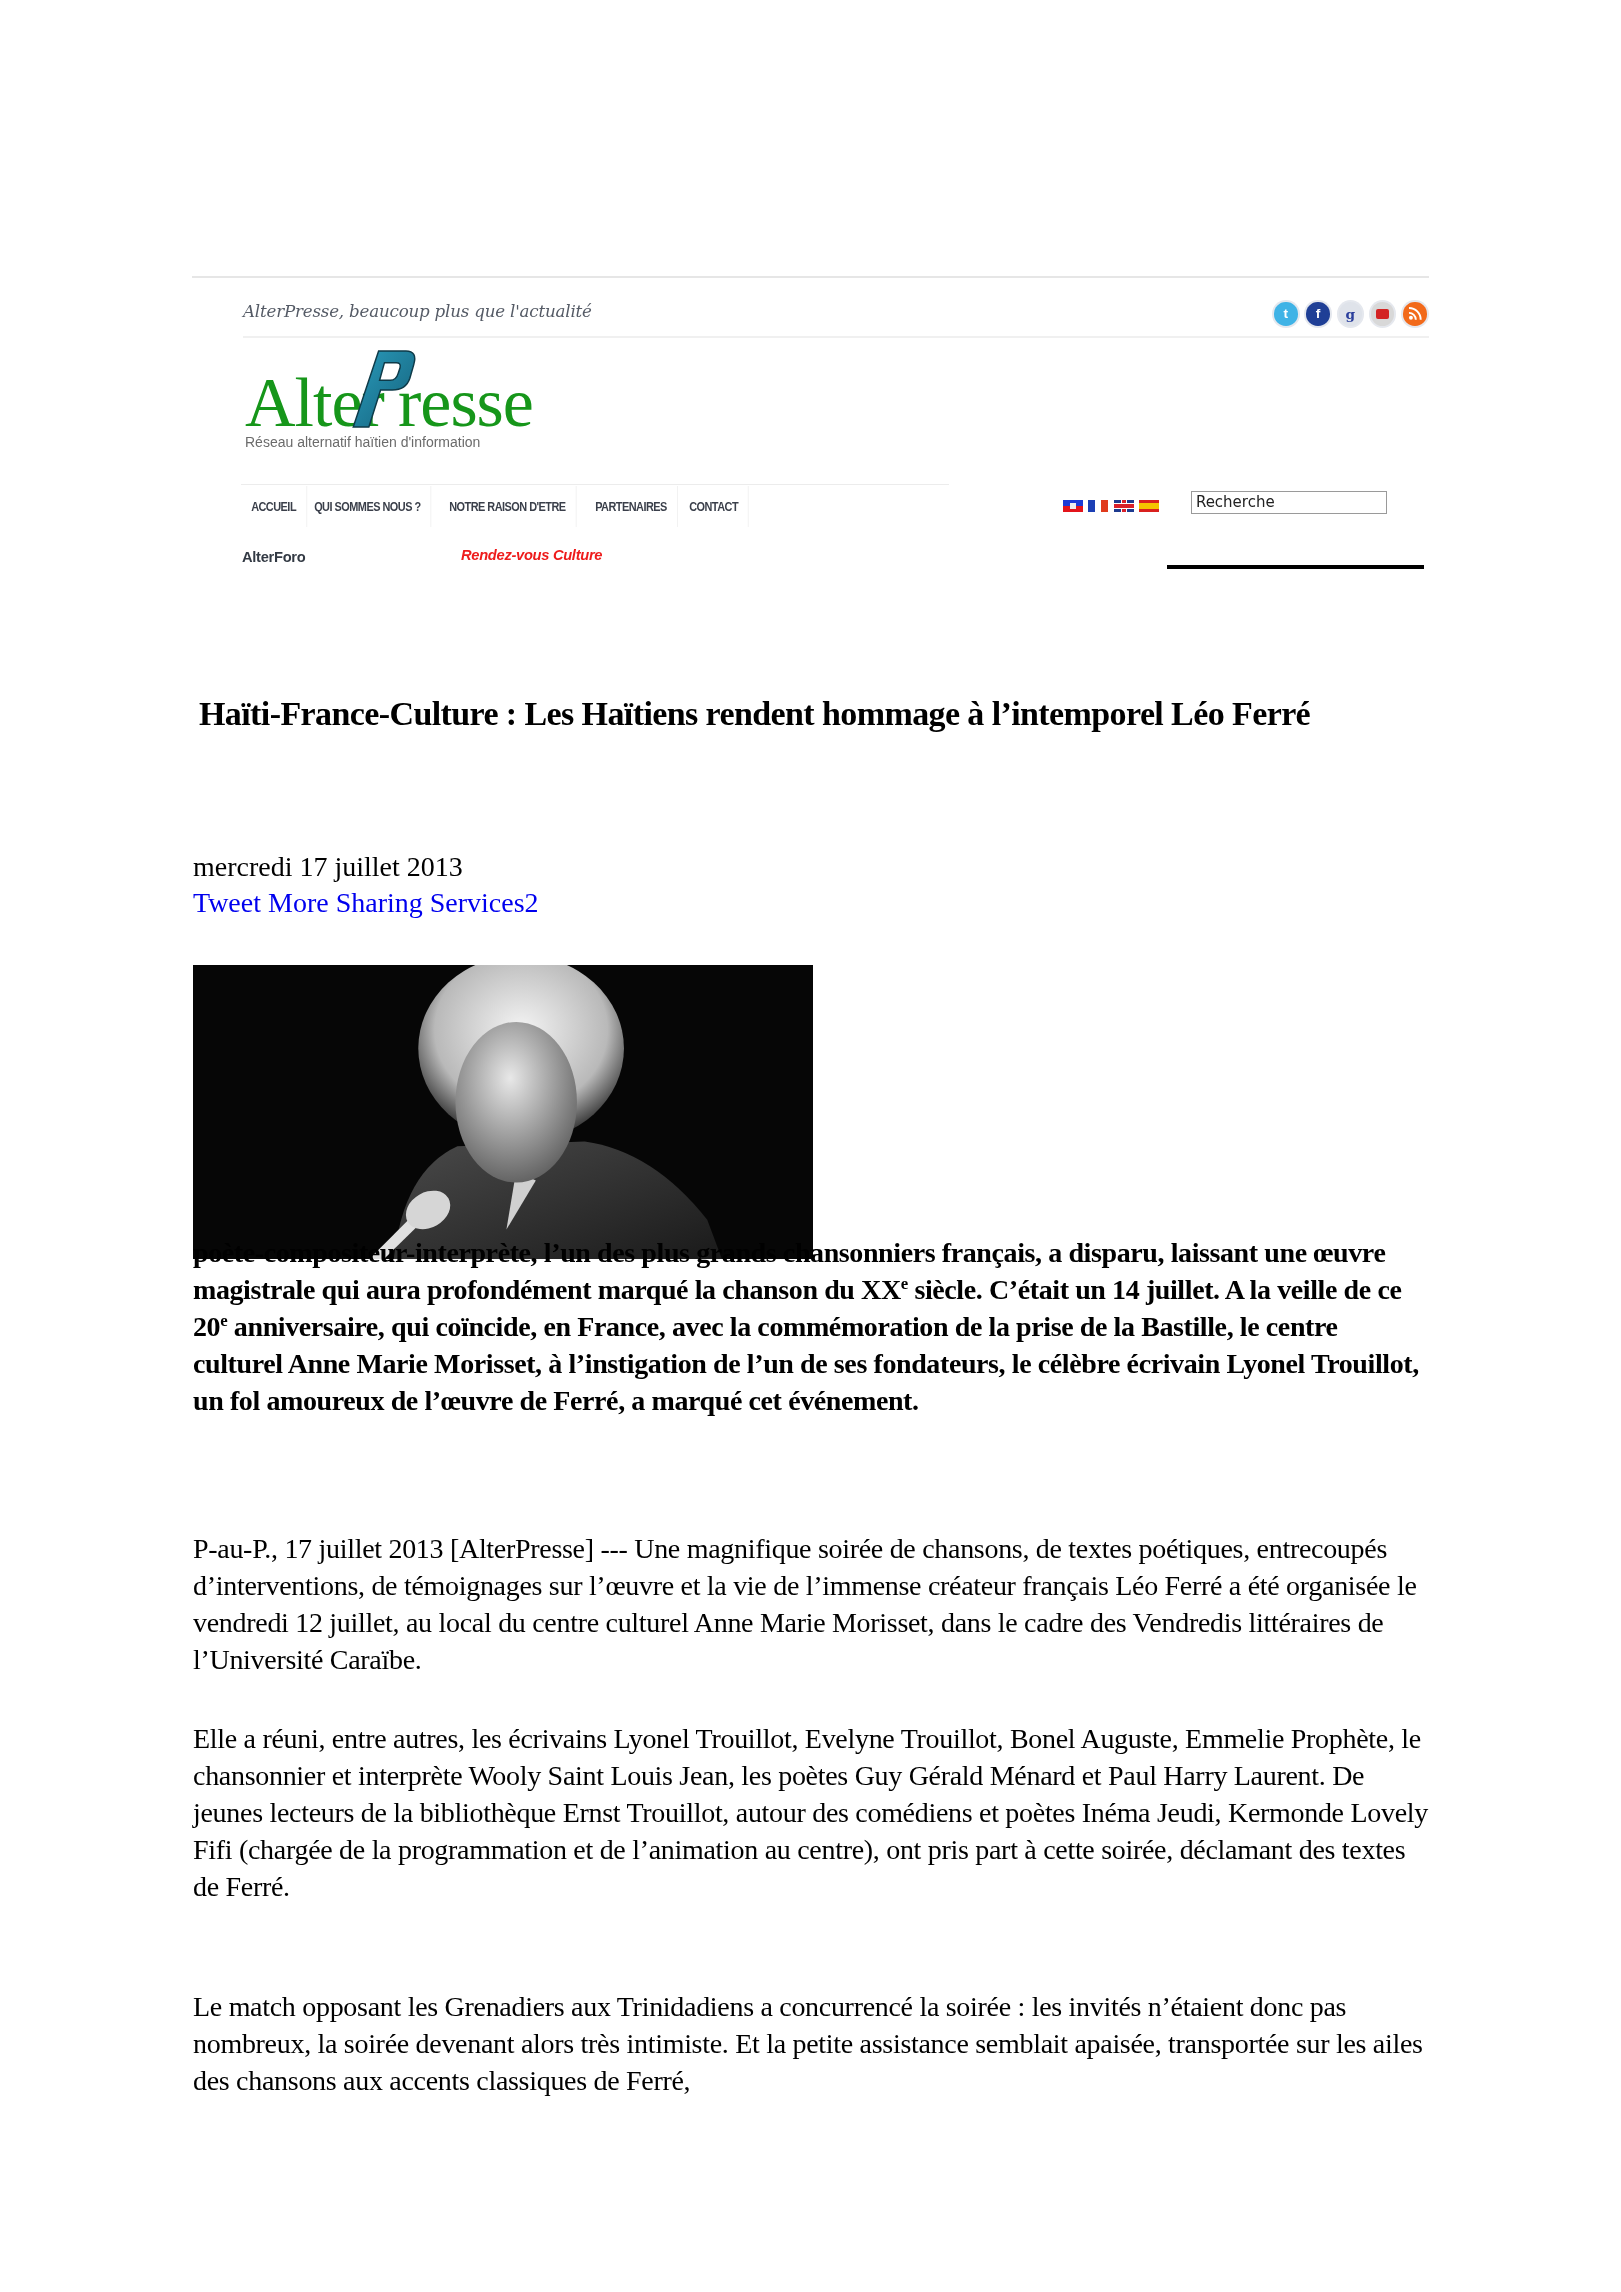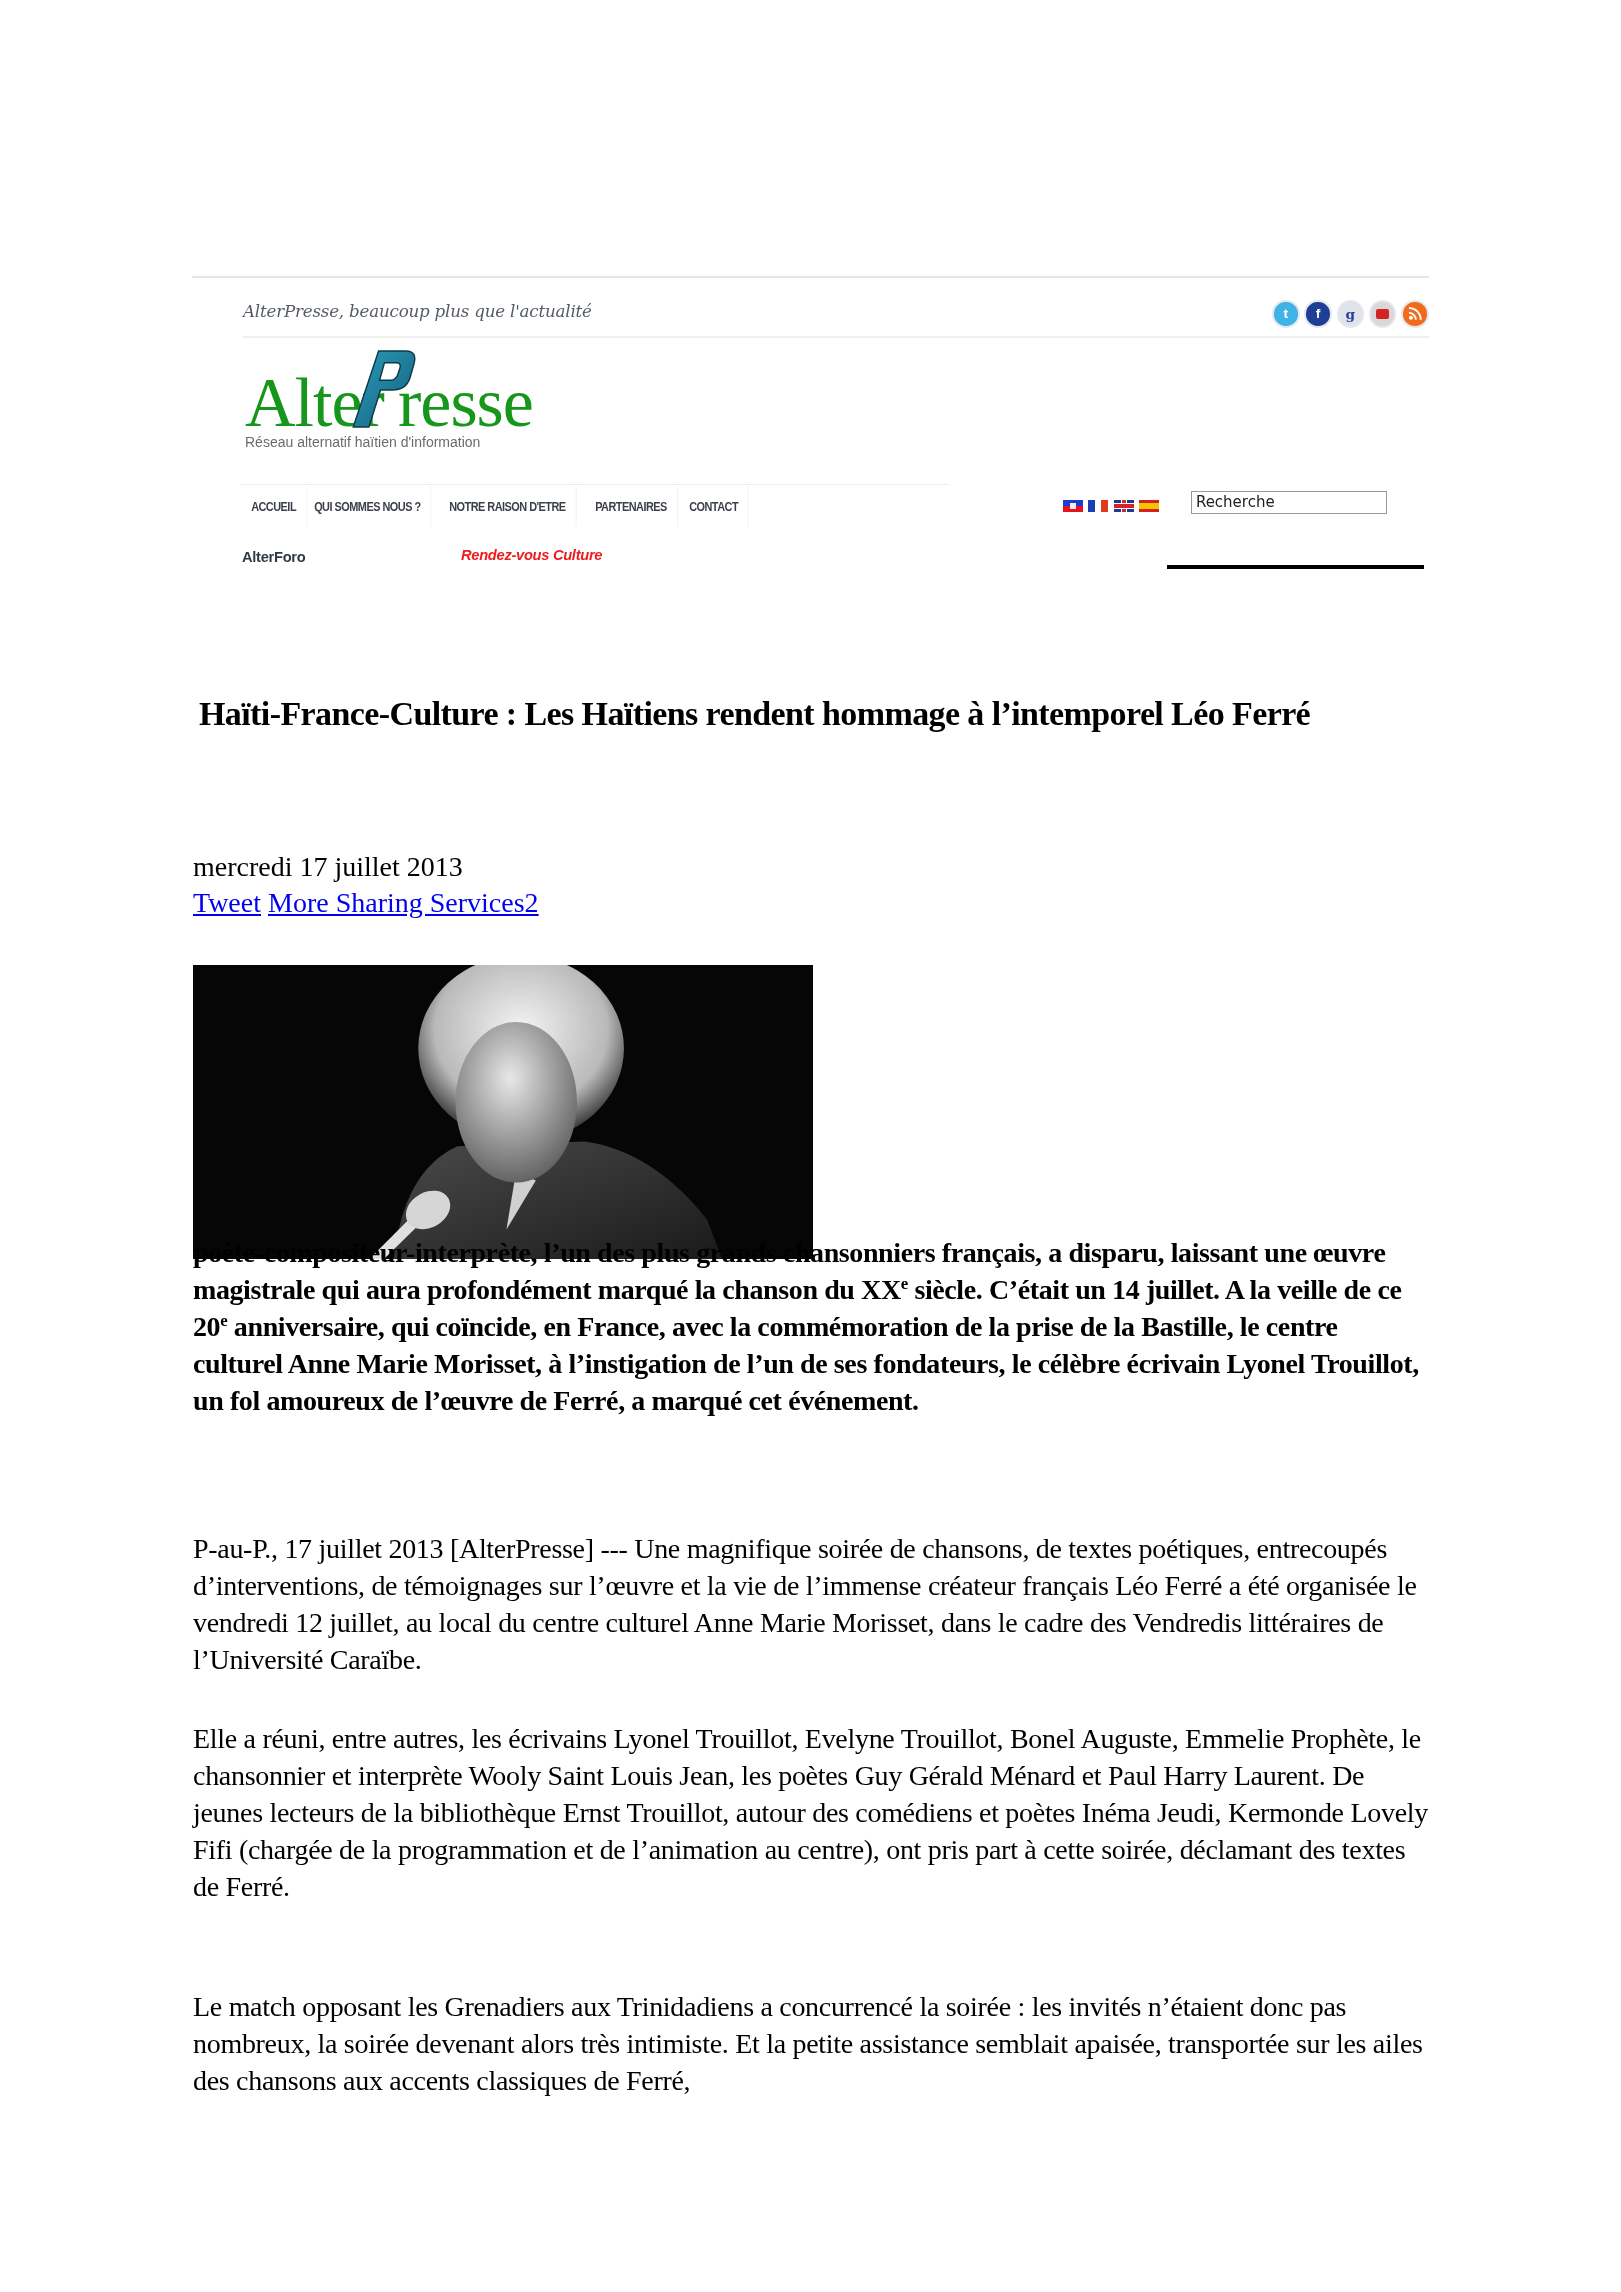--- a/index.html
+++ b/index.html
@@ -57,21 +57,21 @@
   .search { left: 1191px; top: 491px; width: 192px; height: 19.6px; border: 1px solid #9a9a9a;
             font-family: "DejaVu Sans", sans-serif; font-size: 15px; padding: 0 3.9px; color: #222;
             box-sizing: border-box; width: 196px; height: 22.5px; outline: none; }
   .blackbar { left: 1167px; top: 565px; width: 257px; height: 3.9px; background: #000; }
 
   
   .title { left: 193px; top: 686px; width: 1235px; font-weight: bold; font-size: 34px;
            line-height: 43px; letter-spacing: -0.6px; }
   .date { left: 193px; top: 851px; font-size: 28px; }
   .links { left: 193px; top: 887px; font-size: 28px; }
-  .links a { color: #0000ee; text-decoration: underline; cursor: pointer; margin-top: 29px; }
+  .links a { color: #0000ee; cursor: pointer; margin-top: 29px; }
   .photo { left: 193px; top: 965px; width: 620px; height: 294px; background: #050505; overflow: hidden; }
 
   .lead { left: 193px; top: 1234px; width: 1240px; font-weight: bold; font-size: 28px;
           line-height: 37px; letter-spacing: -0.4px; }
   .lead .first { display: block; padding-left: 623px; }
   .para { left: 193px; width: 1240px; font-size: 28px; line-height: 37px; letter-spacing: -0.3px; }
   .p1 { top: 1530px; }
   .p2 { top: 1720px; }
   .p3 { top: 1988px; }
   sup { font-size: 60%; line-height: 0; }

